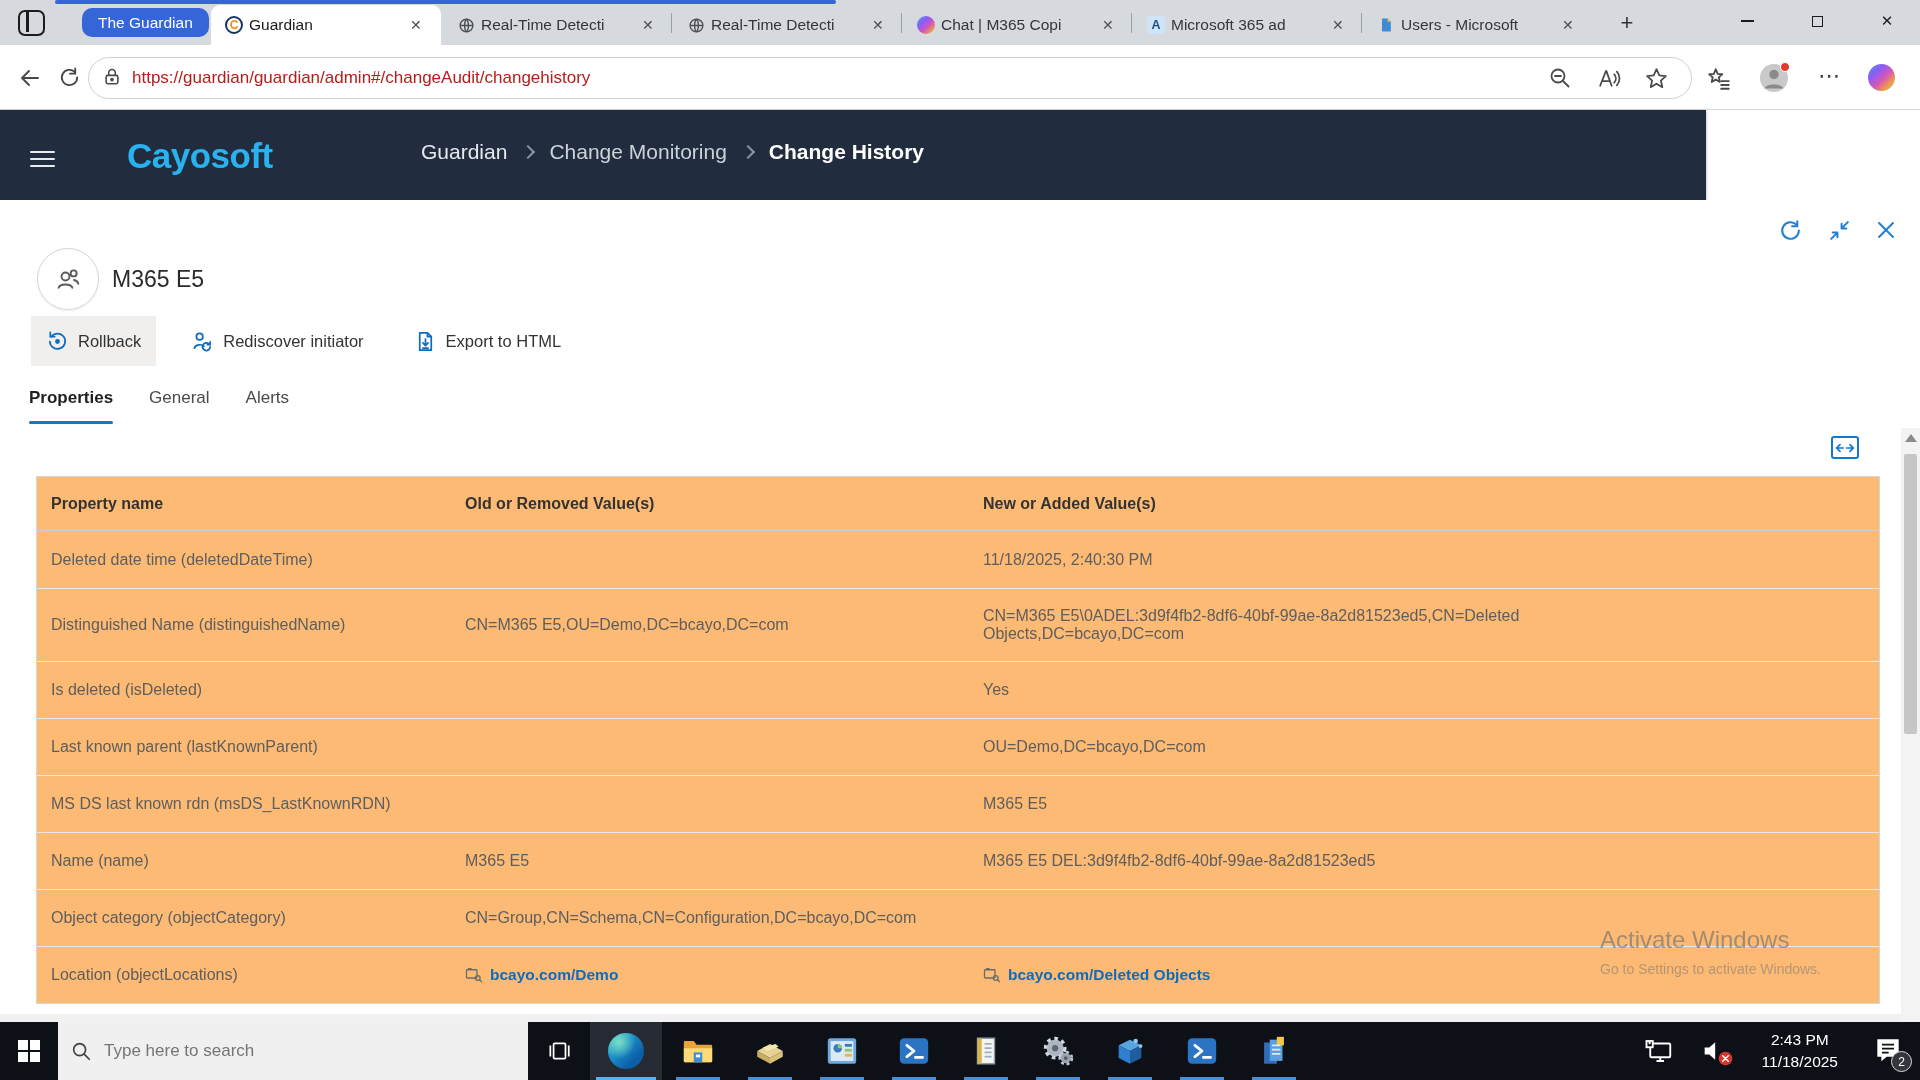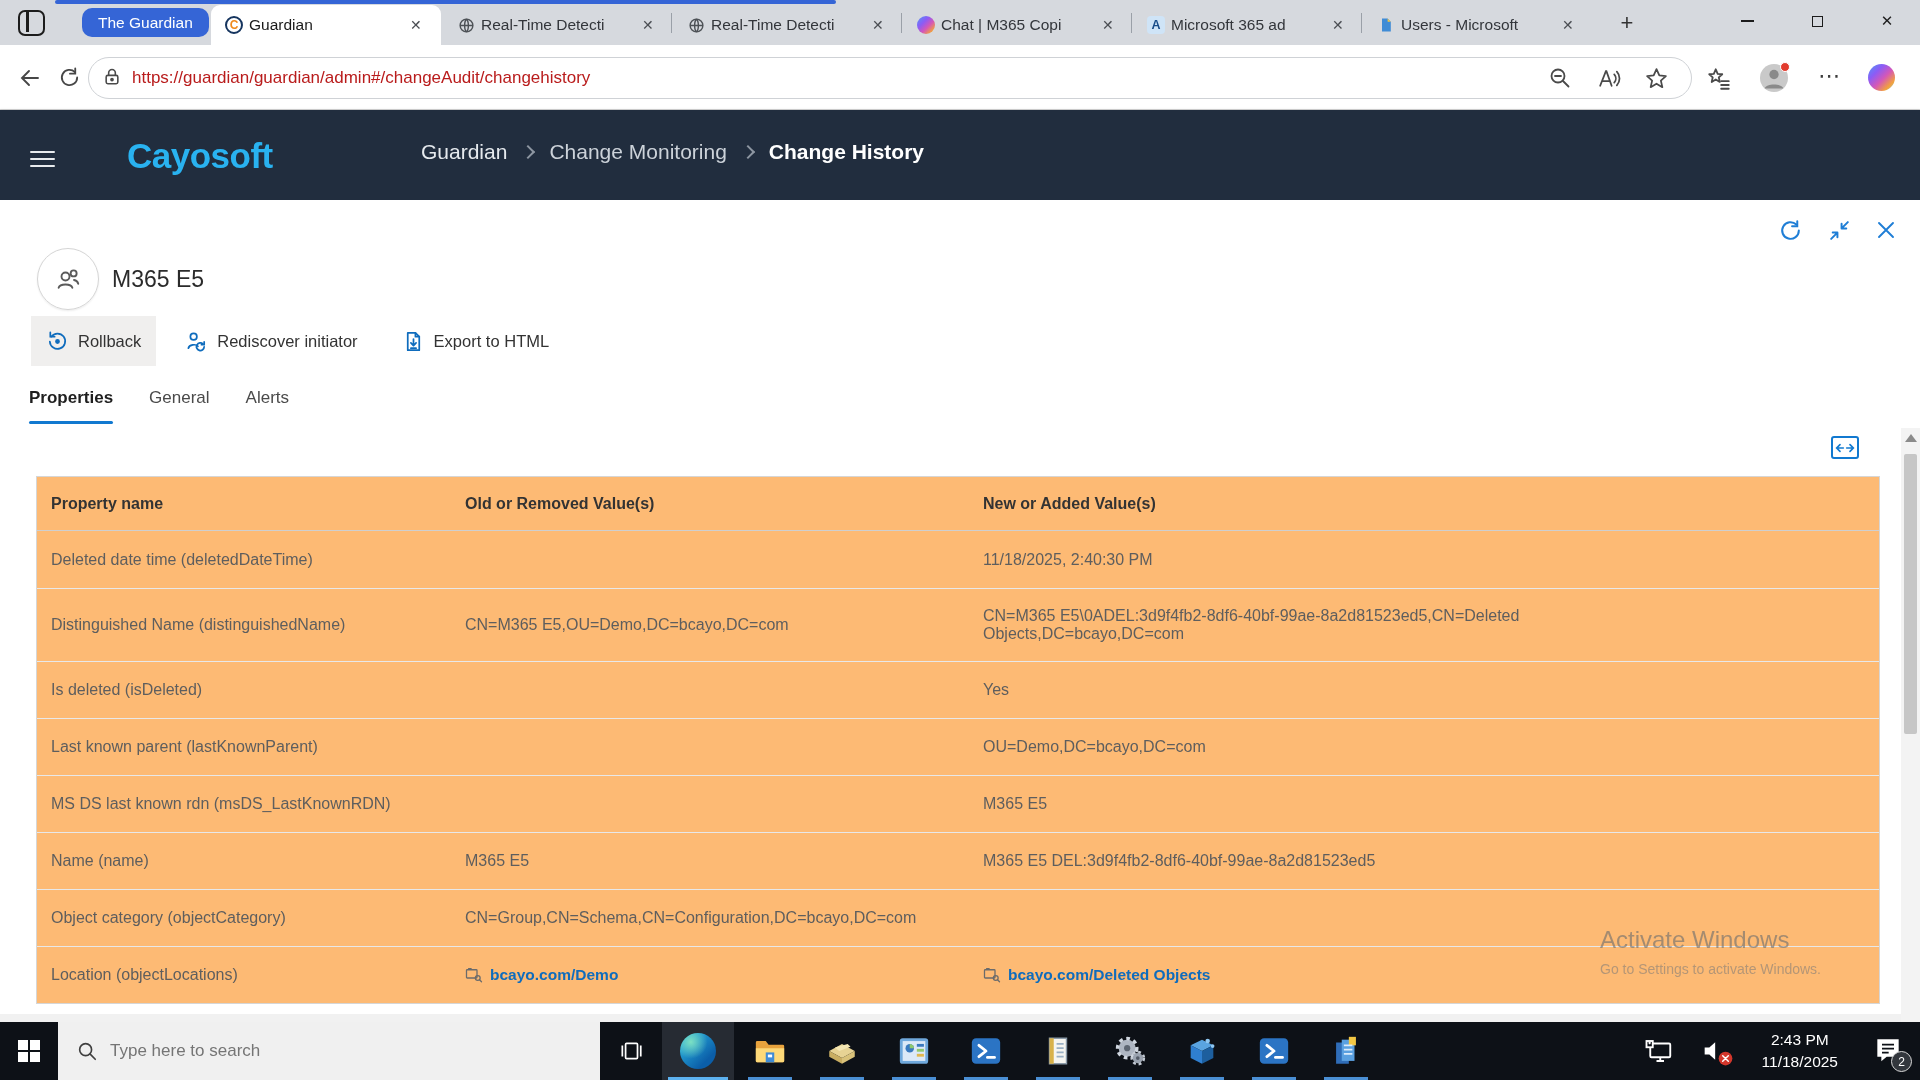--- a/index.html
+++ b/index.html
@@ -38,39 +38,39 @@
   .urlfield{position:absolute;left:88px;top:12px;width:1604px;height:42px;border:1.5px solid #cfd2d6;border-radius:22px;background:#fff}
   .urltext{position:absolute;left:132px;top:23px;font-size:17px;color:#b91c1c}
   .fldicon{position:absolute;top:21px;width:24px;height:24px;color:#4a4a4a}
   .avatarbtn{position:absolute;left:1760px;top:19px;width:28px;height:28px;border-radius:50%;background:#c9c9c9;overflow:visible}
   .avatarbtn .dot{position:absolute;right:-2px;top:-2px;width:10px;height:10px;border-radius:50%;background:#e23b2e;border:1.5px solid #fff}
   .ellip{position:absolute;left:1818px;top:18px;font-size:22px;color:#3c3c3c;letter-spacing:1px}
   .copi{position:absolute;left:1868px;top:19px;width:27px;height:27px;border-radius:50%;
     background:linear-gradient(135deg,#4e9af5 0%,#8b5cf6 30%,#d457b8 55%,#f2a23c 80%,#7ed0f2 100%)}
 
   
-  .appheader{position:absolute;left:0;top:110px;width:1920px;height:90px;background:#212d3e;box-shadow:0 1px 3px rgba(0,0,0,.35)}
+  .appheader{position:absolute;left:0;top:110px;width:1706px;height:90px;background:#212d3e;box-shadow:0 1px 3px rgba(0,0,0,.35)}
   .hamburger{position:absolute;left:30px;top:41px;width:25px;height:17px}
   .hamburger span{display:block;height:2.3px;background:#e8ebee;margin-bottom:4.6px;border-radius:1px}
   .logo{position:absolute;left:127px;top:26px;font-size:35px;font-weight:bold;color:#29b2f0;letter-spacing:-.5px}
   .crumb{position:absolute;left:421px;top:30px;display:flex;align-items:center;font-size:21px;color:#ccd2d9}
   .crumb .root{color:#e6eaee}
   .crumb .page{color:#fff;font-weight:bold}
   .chev{width:10px;height:10px;border-top:2.5px solid #8d96a1;border-right:2.5px solid #8d96a1;transform:rotate(45deg);margin:0 16px}
   .hicon{position:absolute;top:139px;width:30px;height:30px;color:#e9edf1}
   .hbadge{position:absolute;top:-10px;left:12px;min-width:15px;background:#e33a32;border-radius:10px;color:#fff;
     font-size:11.5px;font-weight:bold;text-align:center;padding:2.5px 5px;line-height:1}
 
   
   .content{position:absolute;left:0;top:200px;width:1920px;height:822px;background:#fff}
   .pctl{position:absolute;top:18px;width:26px;height:26px;color:#1f7ed6}
   .bigavatar{position:absolute;left:37px;top:48px;width:62px;height:62px;border:1px solid #d5d5d5;border-radius:50%;
     display:flex;align-items:center;justify-content:center;color:#5a5a5a;box-shadow:0 1px 2px rgba(0,0,0,.08)}
   .ptitle{position:absolute;left:112px;top:66px;font-size:23px;color:#2b2b2b}
-  .toolbar{position:absolute;left:31px;top:116px;display:flex;gap:14px}
+  .toolbar{position:absolute;left:31px;top:116px;display:flex;gap:20px}
   .tbtn{display:flex;align-items:center;gap:9px;height:50px;padding:0 15px;font-size:16.5px;color:#333;background:transparent}
   .tbtn.hl{background:#f0efee}
   .tbtn svg{color:#0f6cbd}
   .ptabs{position:absolute;left:29px;top:188px;display:flex;gap:36px;font-size:17px;color:#4a4a4a}
   .ptab{padding-bottom:16px;position:relative}
   .ptab.active{font-weight:bold;color:#1f1f1f}
   .ptab.active::after{content:"";position:absolute;left:0;right:0;bottom:0;height:3.5px;background:#1179d0;border-radius:2px}
   .fitcols{position:absolute;left:1831px;top:236px;width:28px;height:23px;border:2px solid #1179d0;border-radius:3px;
     display:flex;align-items:center;justify-content:center;color:#1179d0}
 
@@ -95,21 +95,21 @@
     border-right:6px solid transparent;border-bottom:8px solid #8b8b8b}
   .scroll .thumb{position:absolute;left:3px;top:26px;width:13px;height:280px;background:#c6c6c6;border-radius:2px}
 
   .graystrip{position:absolute;left:0;top:814px;width:1920px;height:8px;background:#f1f1f1}
 
   
   .taskbar{position:absolute;left:0;top:1022px;width:1920px;height:58px;background:#0d1117;display:flex;align-items:stretch}
   .startbtn{width:58px;display:flex;align-items:center;justify-content:center}
   .winlogo{display:grid;grid-template-columns:10px 10px;grid-template-rows:10px 10px;gap:2px}
   .winlogo span{background:#fff}
-  .searchbox{width:542px;background:#f0f0f0;display:flex;align-items:center;padding-left:18px;gap:12px}
+  .searchbox{width:470px;background:#f0f0f0;display:flex;align-items:center;padding-left:12px;gap:12px}
   .searchbox input{border:none;outline:none;background:transparent;font-size:17px;color:#3f3f3f;width:380px;
     font-family:"Liberation Sans",sans-serif}
   .tvbtn,.appbtn{width:62px;display:flex;align-items:center;justify-content:center;position:relative}
   .appbtn{width:72px}
   .appbtn::after{content:"";position:absolute;left:14px;right:14px;bottom:0;height:3px;background:#4a8fd4}
   .appbtn.active{background:#262b33}
   .appbtn.active::after{left:6px;right:6px;background:#5cb1ef}
   .edgeicon{width:36px;height:36px;border-radius:50%;
     background:radial-gradient(circle at 30% 25%,#7ce0c3 0%,rgba(0,0,0,0) 45%),linear-gradient(135deg,#2bb3e0 10%,#0b5ea8 75%)}
   .tray{margin-left:auto;display:flex;align-items:center;gap:26px;padding-right:14px;color:#fff}

